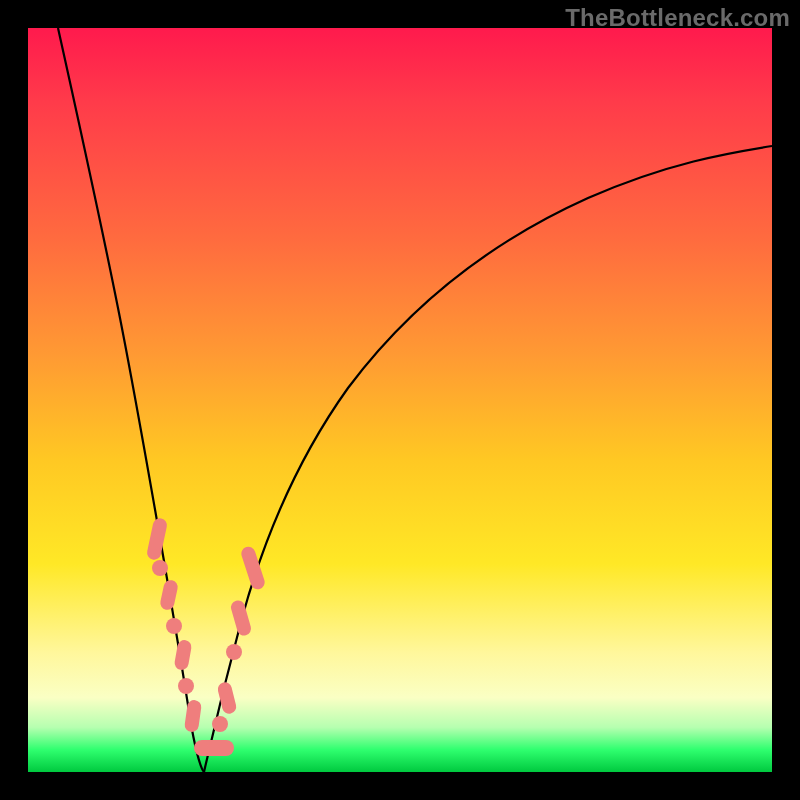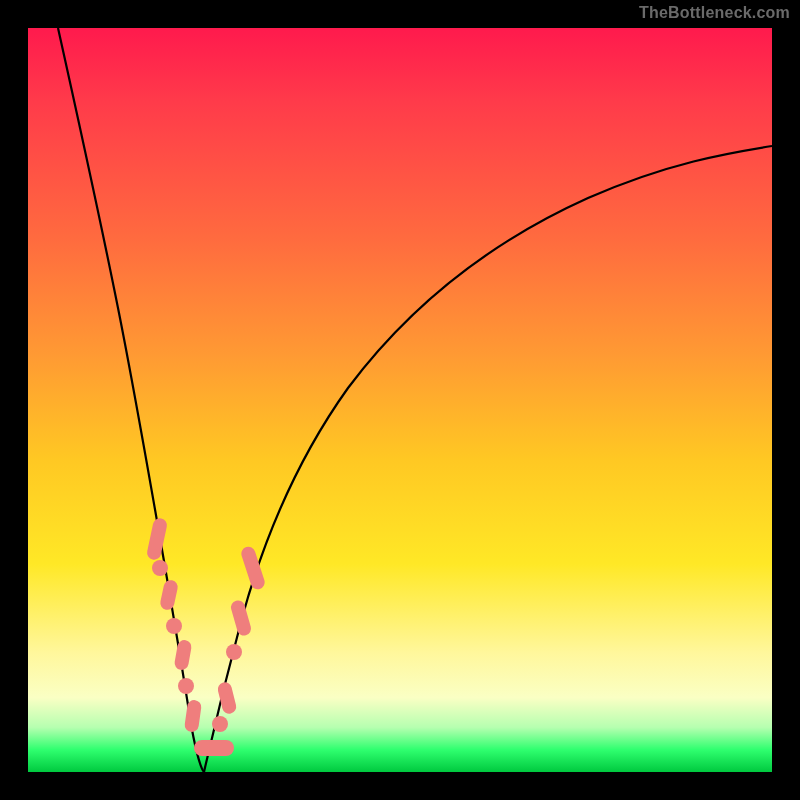--- a/index.html
+++ b/index.html
@@ -38,21 +38,21 @@
       #faffc4 90%,
       #b6ffb0 94%,
       #2fff6f 97%,
       #00c93f 100%
     );
   }
   .watermark {
     position: absolute;
     top: 4px;
     right: 10px;
-    font-size: 16px;
+    font-size: 24px;
     font-weight: 600;
     color: #6a6a6a;
     letter-spacing: 0.2px;
     user-select: none;
   }
   svg.curves {
     position: absolute;
     left: 0;
     top: 0;
     width: 744px;

